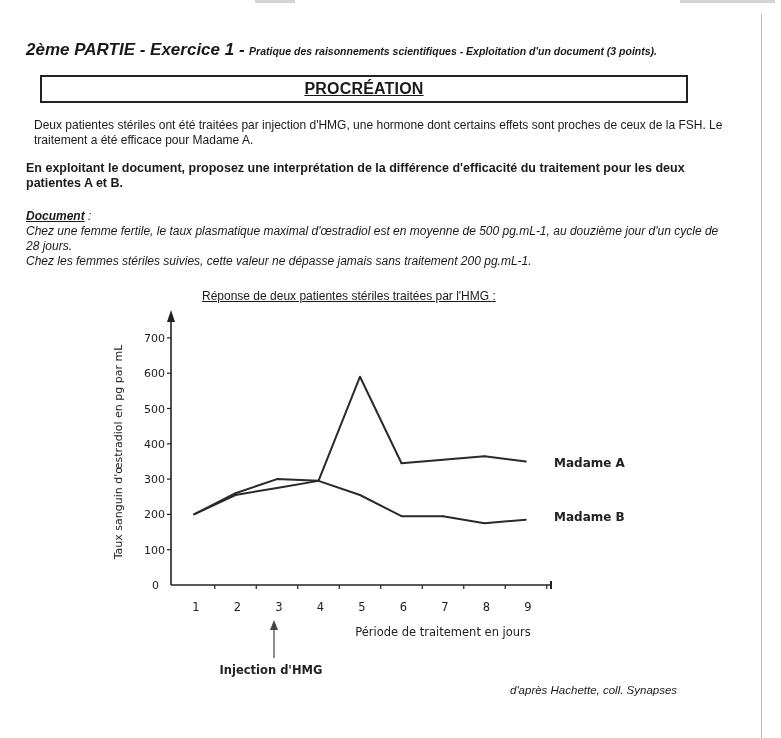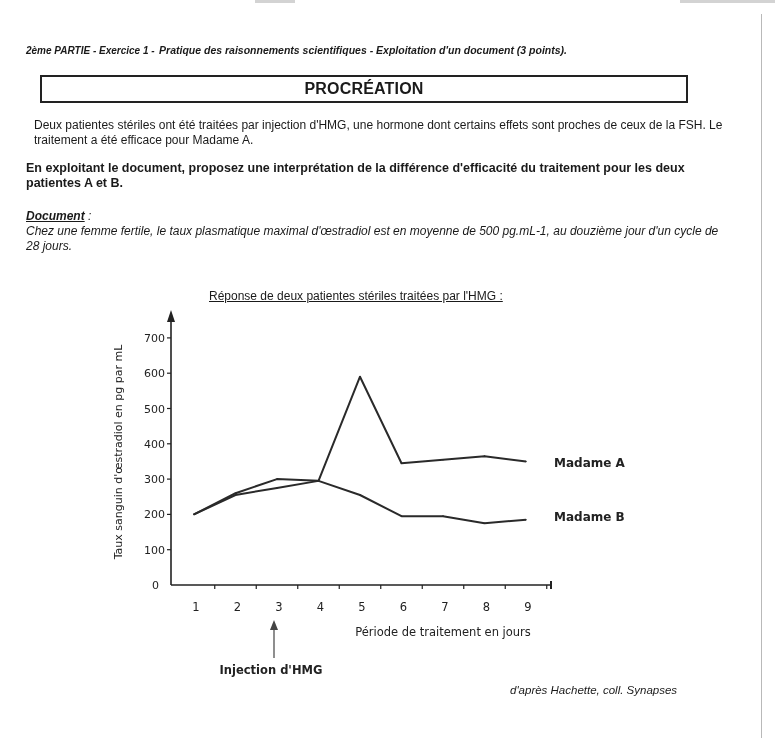--- a/index.html
+++ b/index.html
@@ -3,33 +3,33 @@
   <meta charset="utf-8">
   <style>
     html, body { margin: 0; padding: 0; }
     body {
       width: 781px; height: 738px; background: #ffffff; position: relative; overflow: hidden;
       font-family: "Liberation Sans", sans-serif; color: #1a1a1a;
     }
     .scan-shadow { position: absolute; top: 0; height: 3px; background: #b5b5b5; opacity: .6; }
     .right-rule { position: absolute; left: 761px; top: 14px; width: 1px; height: 724px; background: #8a8a8a; opacity: .6; }
     .header { position: absolute; left: 26px; top: 40px; white-space: nowrap; font-style: italic; font-weight: bold; }
-    .header .big { font-size: 10px; margin-top: 17px; }
+    .header .big { font-size: 17px; margin-top: 17px; }
     .header .small { font-size: 10.5px; text-align: right; }
     .title-box {
       position: absolute; left: 40px; top: 75px; width: 644px; height: 24px;
       border: 2px solid #222; text-align: center; line-height: 24px;
-      font-size: 16px; font-weight: bold; letter-spacing: .2px;
+      font-size: 16px; font-weight: bold; letter-spacing: .2px; text-decoration: underline;
     }
     .para { position: absolute; left: 26px; font-size: 12px; line-height: 15px; width: 700px; }
     .p-intro { top: 118px; margin-left: 8px; }
     .p-question { top: 161px; font-weight: bold; font-size: 12.5px; }
     .p-doc { top: 209px; font-style: italic; }
     .p-doc .doc-label { font-weight: bold; text-decoration: underline; }
-    .chart-title { position: absolute; left: 209px; top: 289px; font-size: 12px; text-decoration: underline; white-space: nowrap; text-align: right; }
+    .chart-title { position: absolute; left: 202px; top: 289px; font-size: 12px; text-decoration: underline; white-space: nowrap; text-align: right; }
     svg.chart { position: absolute; left: 0; top: 0; }
     .chart text { font-family: "DejaVu Sans", sans-serif; fill: #222; }
     .credit { position: absolute; left: 510px; top: 684px; font-size: 11.5px; font-style: italic; white-space: nowrap; }
   </style>
 </head>
 <body>
 
 <div class="scan-shadow" style="left:255px;width:40px;"></div>
 <div class="scan-shadow" style="left:680px;width:95px;"></div>
 <div class="right-rule"></div>
@@ -40,20 +40,21 @@
 </div>
 
 <div class="title-box">PROCRÉATION</div>
 
 <div class="para p-intro">Deux patientes stériles ont été traitées par injection d'HMG, une hormone dont certains effets sont proches de ceux de la FSH. Le traitement a été efficace pour Madame A.</div>
 <div class="para p-question">En exploitant le document, proposez une interprétation de la différence d'efficacité du traitement pour les deux patientes A et B.</div>
 
 <div class="para p-doc">
   <span class="doc-label">Document</span><span> :</span><br>
   <span>Chez une femme fertile, le taux plasmatique maximal d'œstradiol est en moyenne de 500 pg.mL-1, au douzième jour d'un cycle de 28 jours.</span><br>
+  <span>Chez les femmes stériles suivies, cette valeur ne dépasse jamais sans traitement 200 pg.mL-1.</span>
 </div>
 
 <div class="chart-title">Réponse de deux patientes stériles traitées par l'HMG :</div>
 
 <svg class="chart" width="781" height="738">
   <g id="axes">
       <line x1="171" y1="585" x2="171" y2="318" stroke="#222" stroke-width="1.6"></line>
       <polygon points="167,322 175,322 171,310" fill="#222"></polygon>
       <line x1="171" y1="585" x2="551" y2="585" stroke="#222" stroke-width="1.6"></line>
       <line x1="551" y1="581" x2="551" y2="589" stroke="#222" stroke-width="2"></line>

